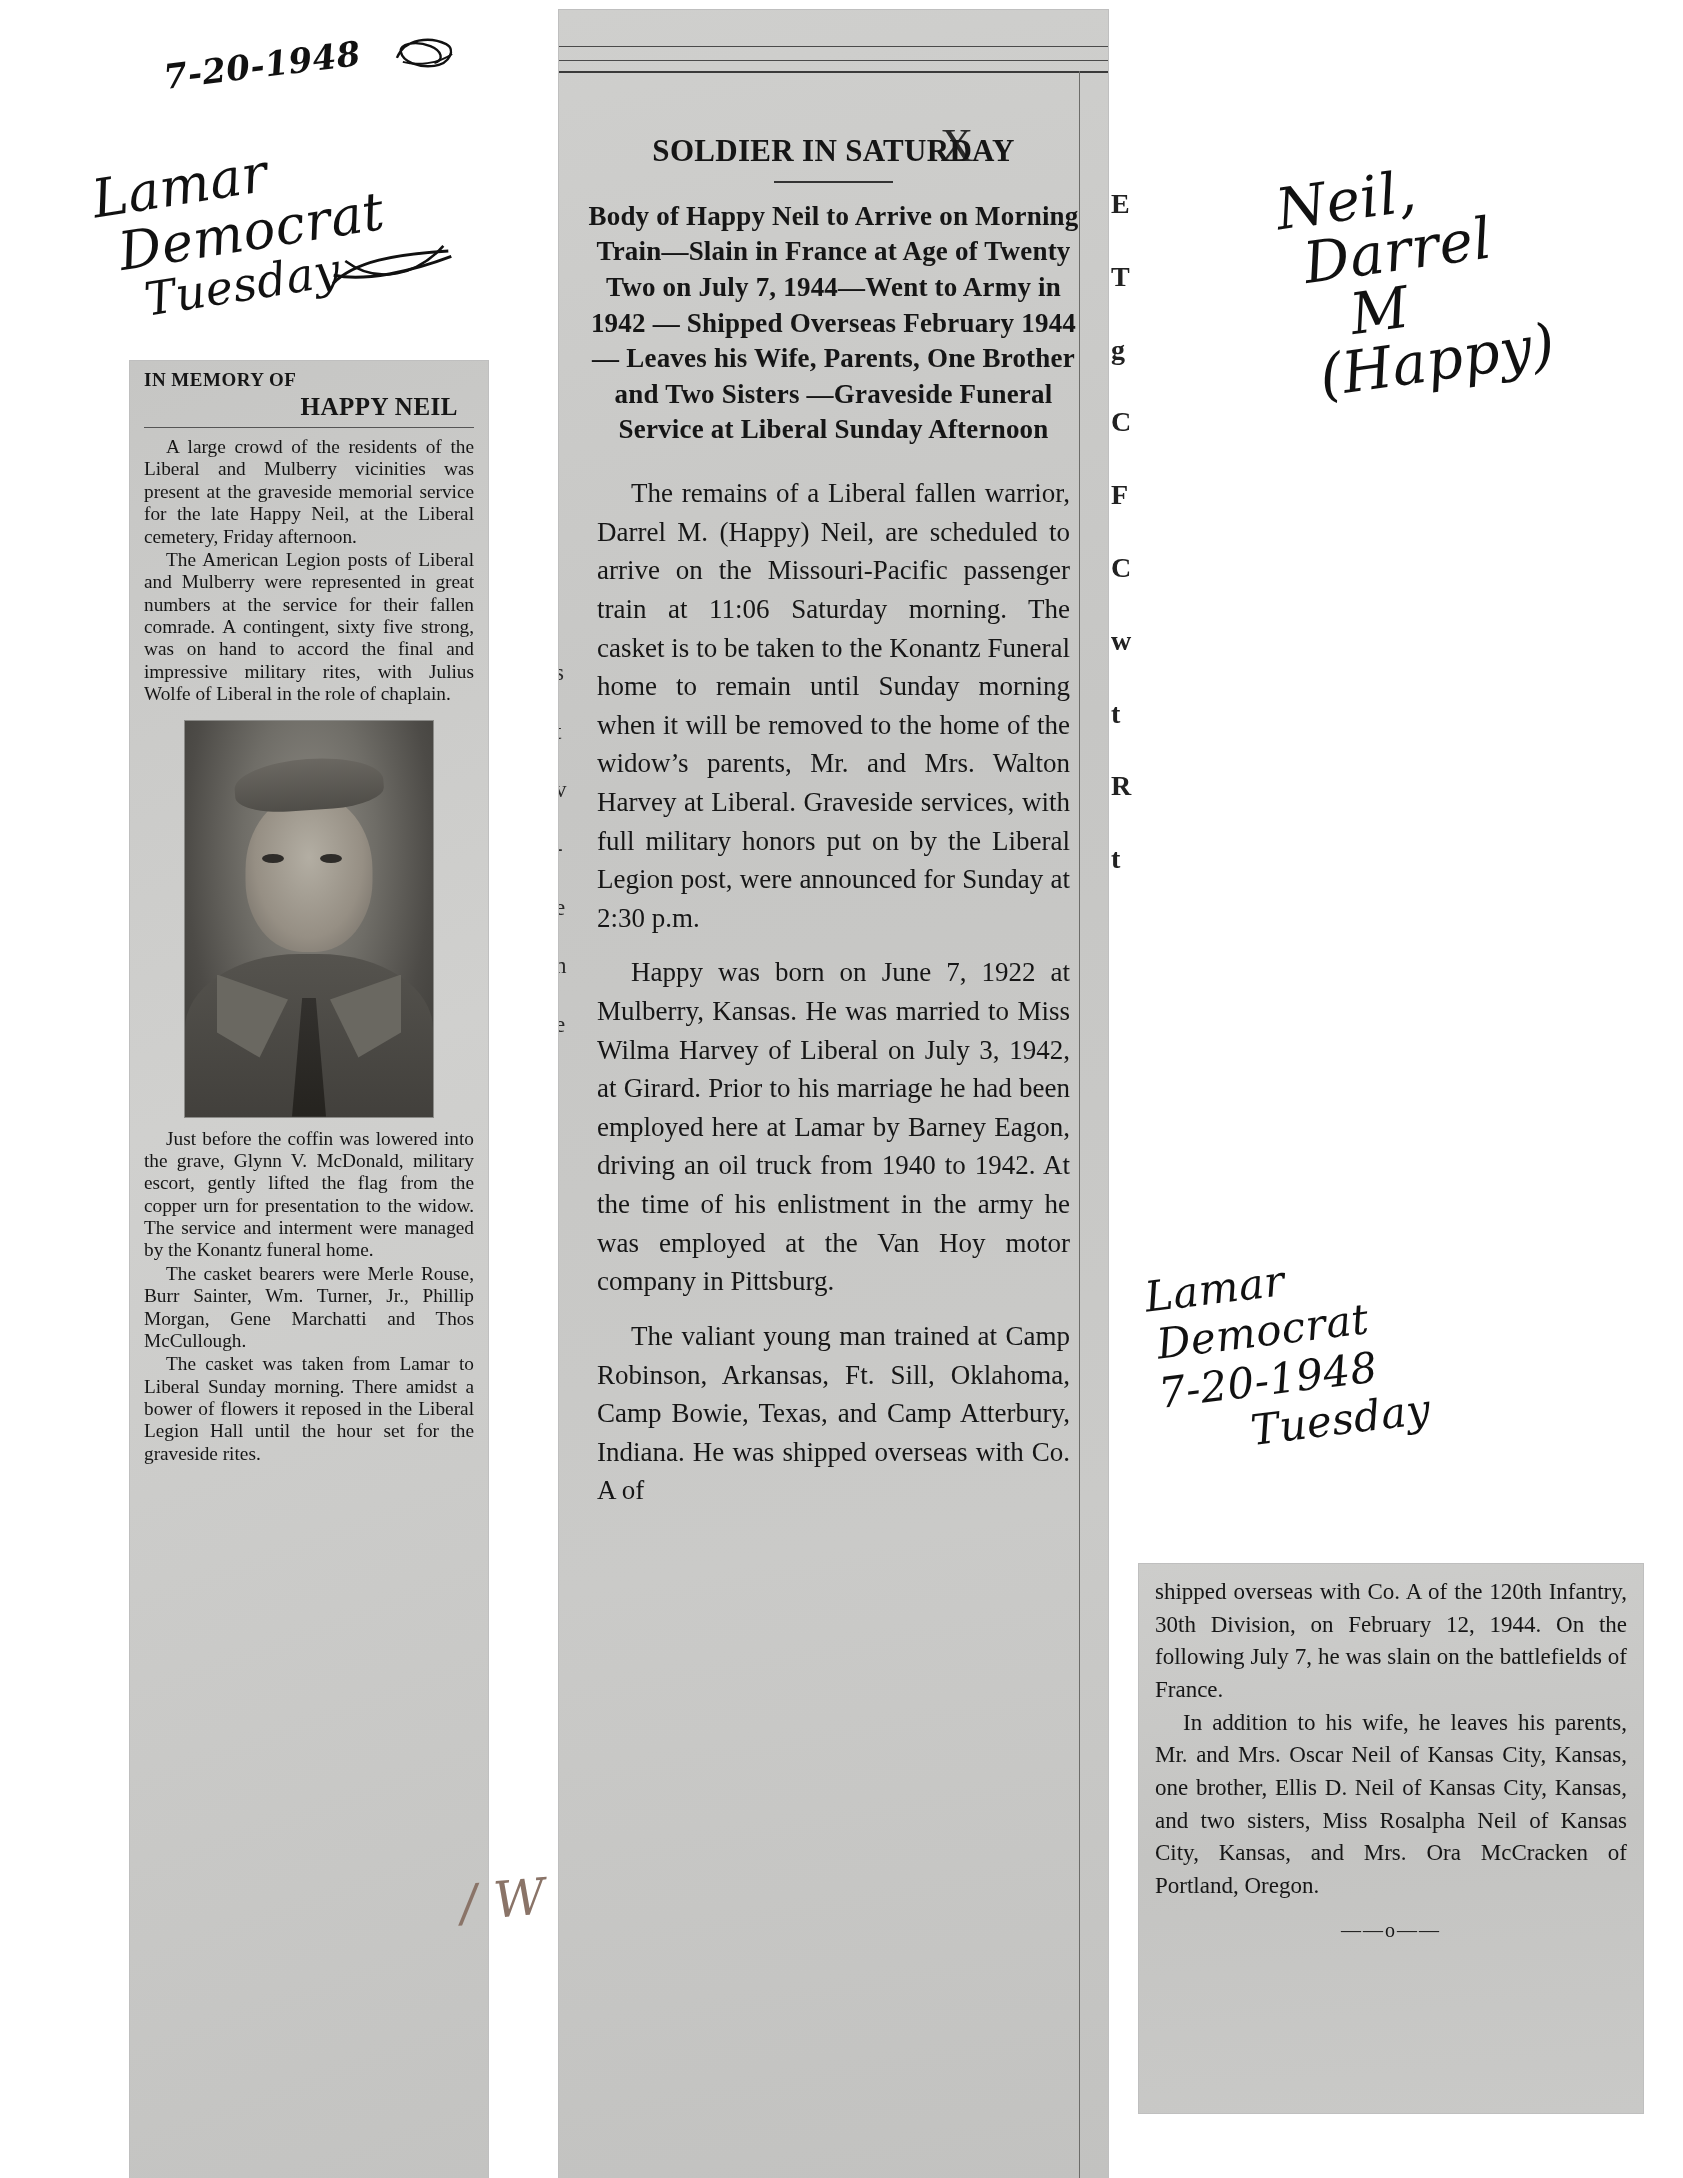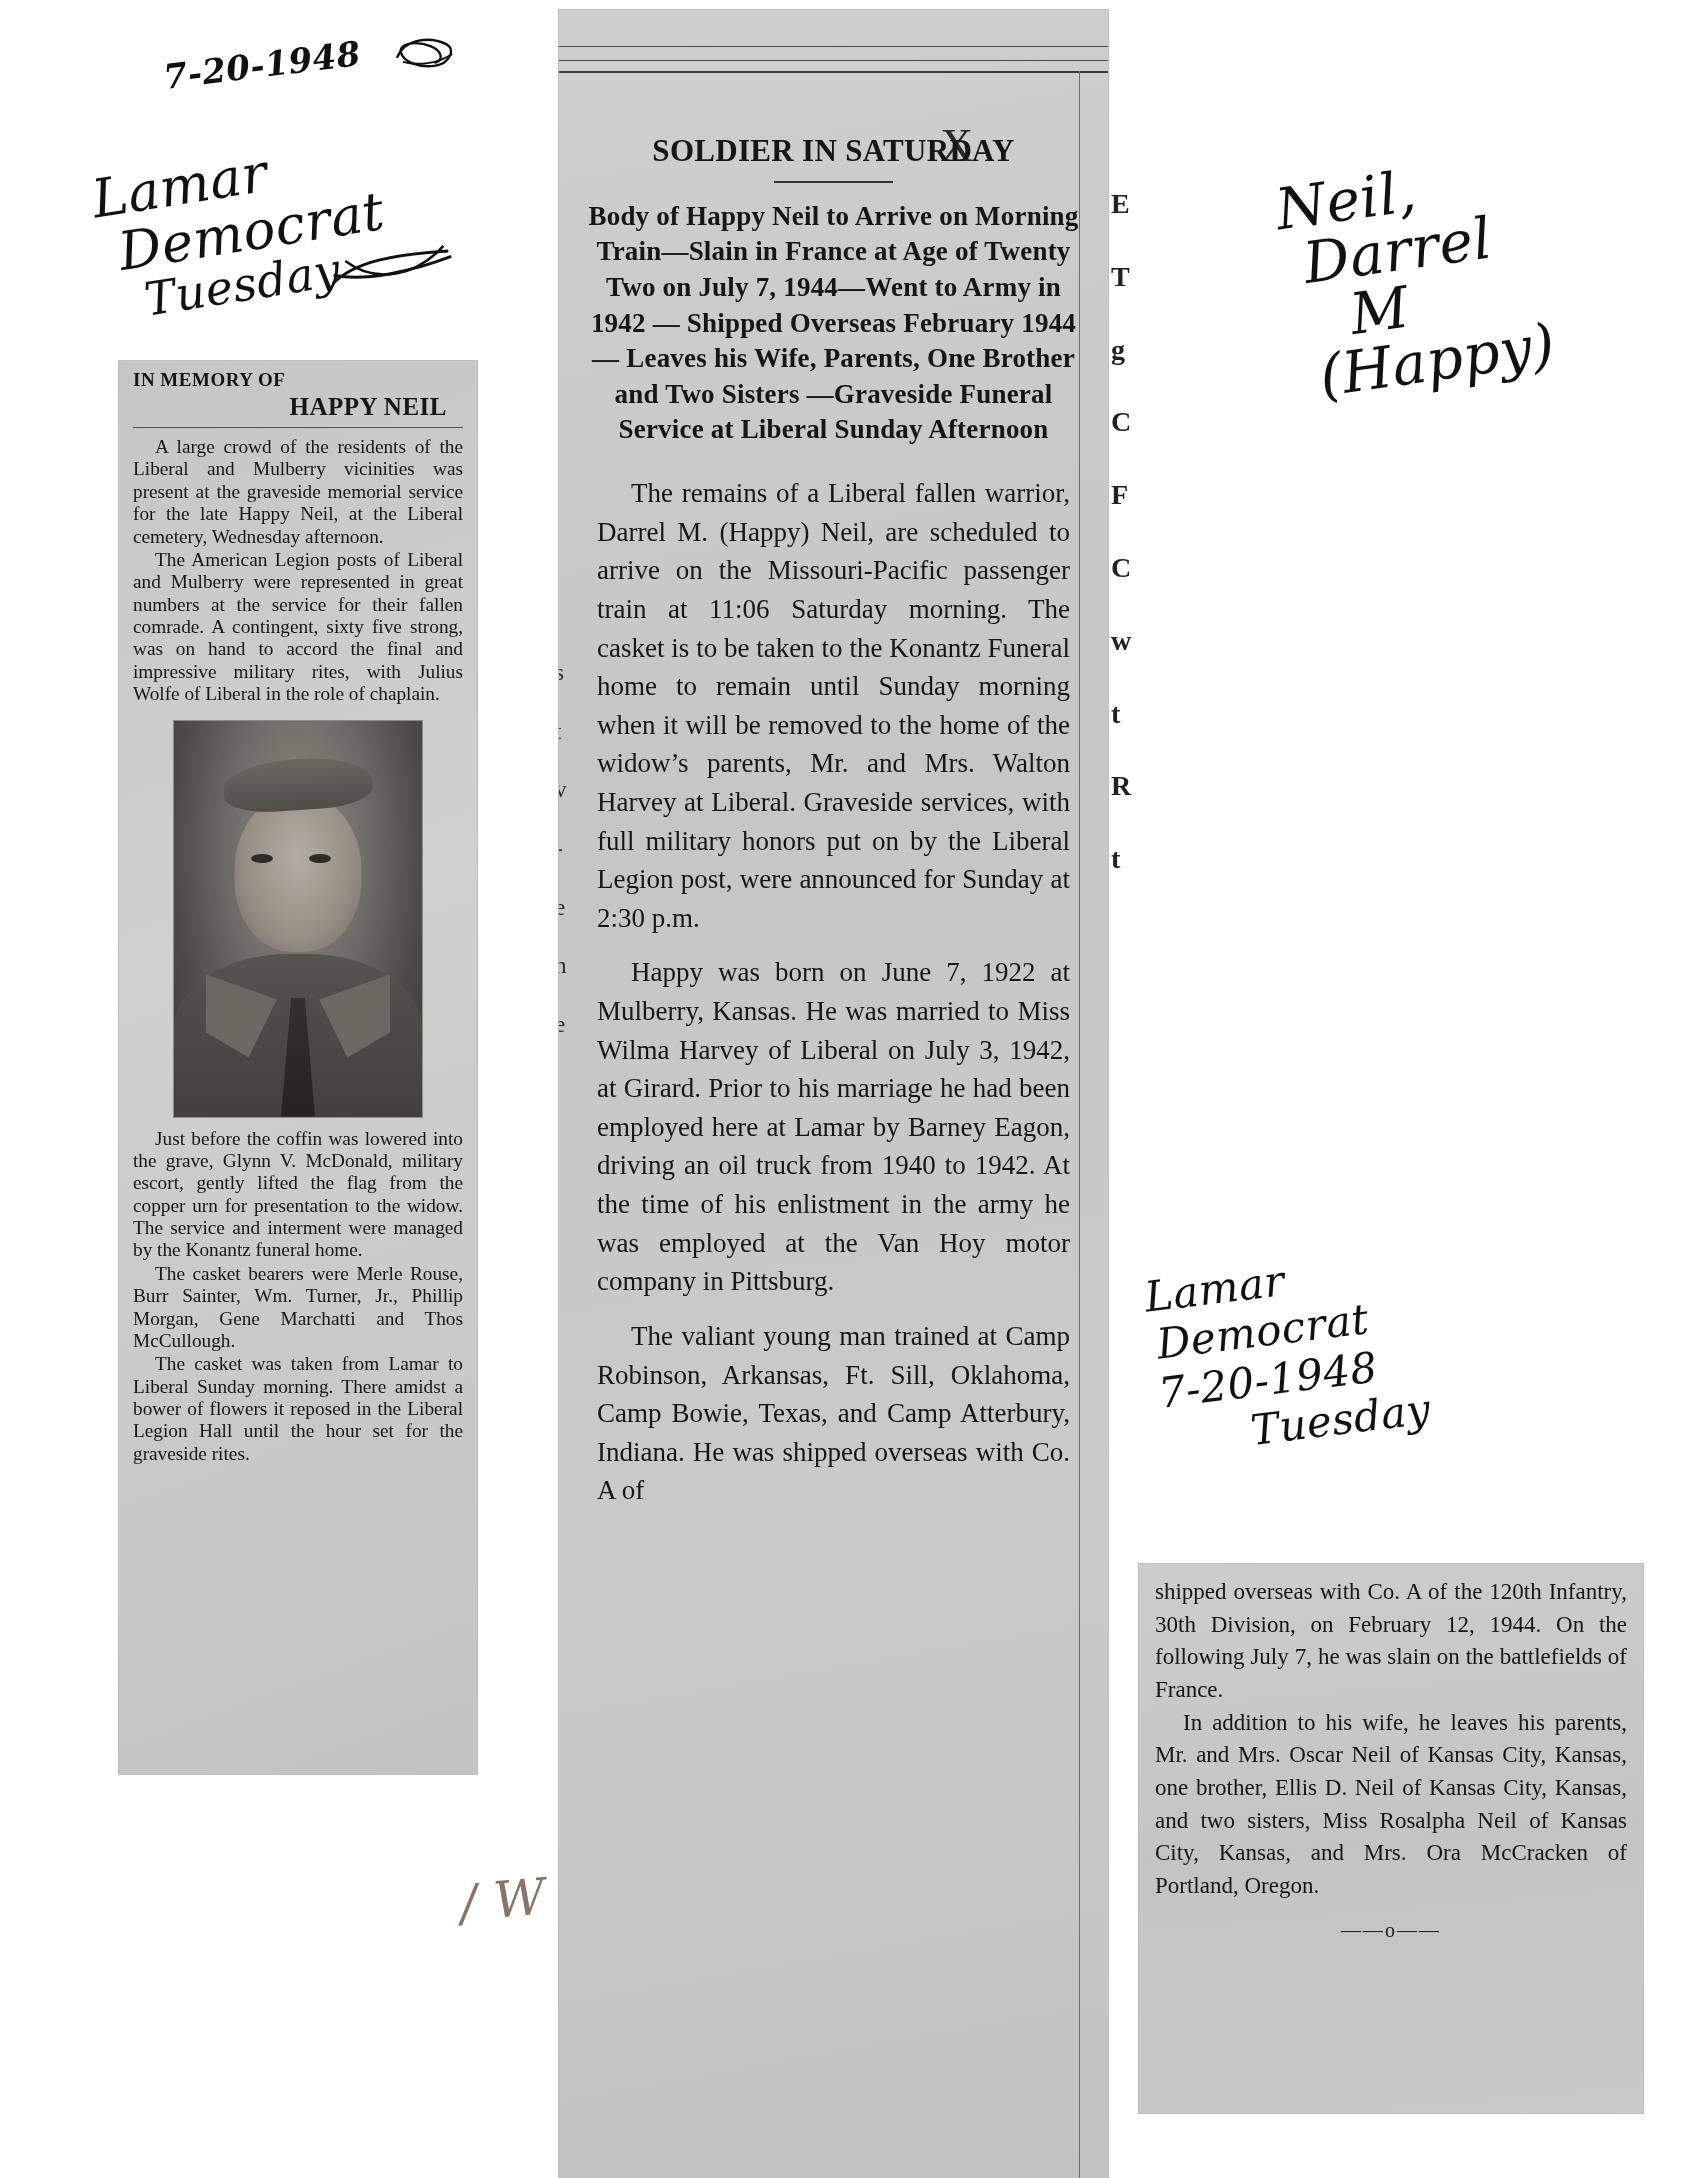--- a/index.html
+++ b/index.html
@@ -91,24 +91,24 @@
     position: absolute;
     background: #c9c9c7;
     color: #161616;
     box-sizing: border-box;
     overflow: hidden;
     box-shadow: 0 0 0 1px rgba(0,0,0,0.25);
   }
 
   
   #clip-left {
-    left: 119px;
+    left: 130px;
     top: 361px;
     width: 358px;
-    height: 1413px;
+    height: 1817px;
     padding: 8px 14px 16px 14px;
     background: linear-gradient(160deg, #c6c6c4 0%, #d0d0ce 40%, #c3c3c1 100%);
   }
   #clip-left .hd-small {
     font-family: "Liberation Serif", serif;
     font-weight: bold;
     font-size: 19px;
     letter-spacing: 0.5px;
   }
   #clip-left .hd-big {
@@ -370,21 +370,21 @@
     <span class="r2">Democrat</span>
     <span class="r3">7-20-1948</span>
     <span class="r4">Tuesday</span>
   </div>
 
   <div class="clipping" id="clip-left">
     <div class="hd-small">IN MEMORY OF</div>
     <div class="hd-big">HAPPY NEIL</div>
     <div class="rule"></div>
 
-    <p>A large crowd of the residents of the Liberal and Mulberry vicinities was present at the graveside memorial service for the late Happy Neil, at the Liberal cemetery, Wednesday afternoon.</p>
+    <p>A large crowd of the residents of the Liberal and Mulberry vicinities was present at the graveside memorial service for the late Happy Neil, at the Liberal cemetery, Friday afternoon.</p>
     <p>The American Legion posts of Liberal and Mulberry were represented in great numbers at the service for their fallen comrade. A contingent, sixty five strong, was on hand to accord the final and impressive military rites, with Julius Wolfe of Liberal in the role of chaplain.</p>
 
     <div class="portrait">
       <div class="shoulders"></div>
       <div class="collar-l"></div>
       <div class="collar-r"></div>
       <div class="tie"></div>
       <div class="face"></div>
       <div class="cap"></div>
       <div class="eye l"></div>

